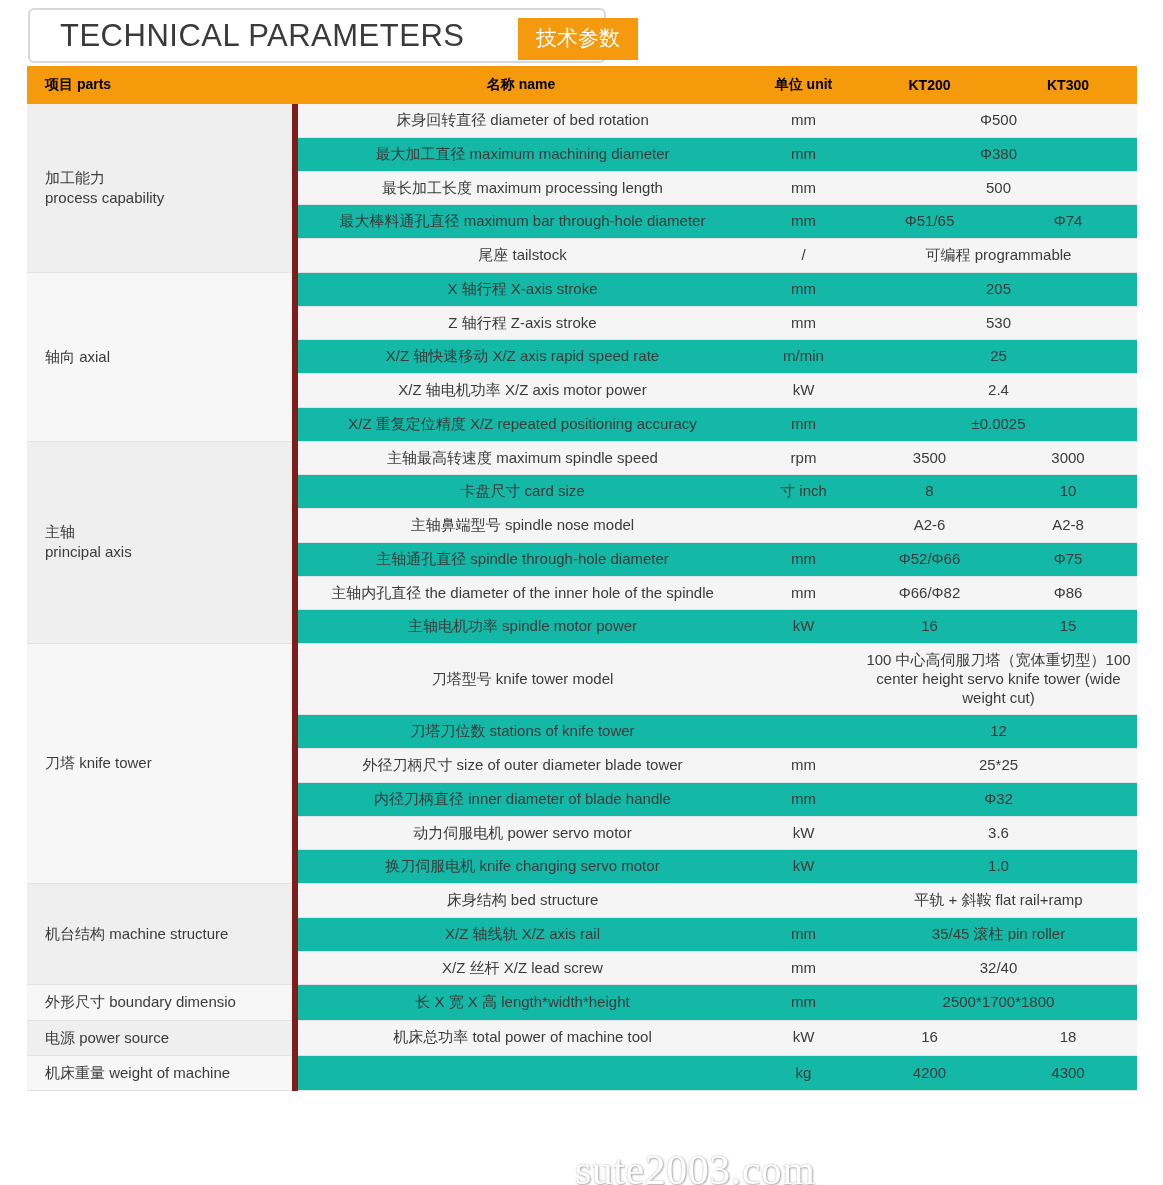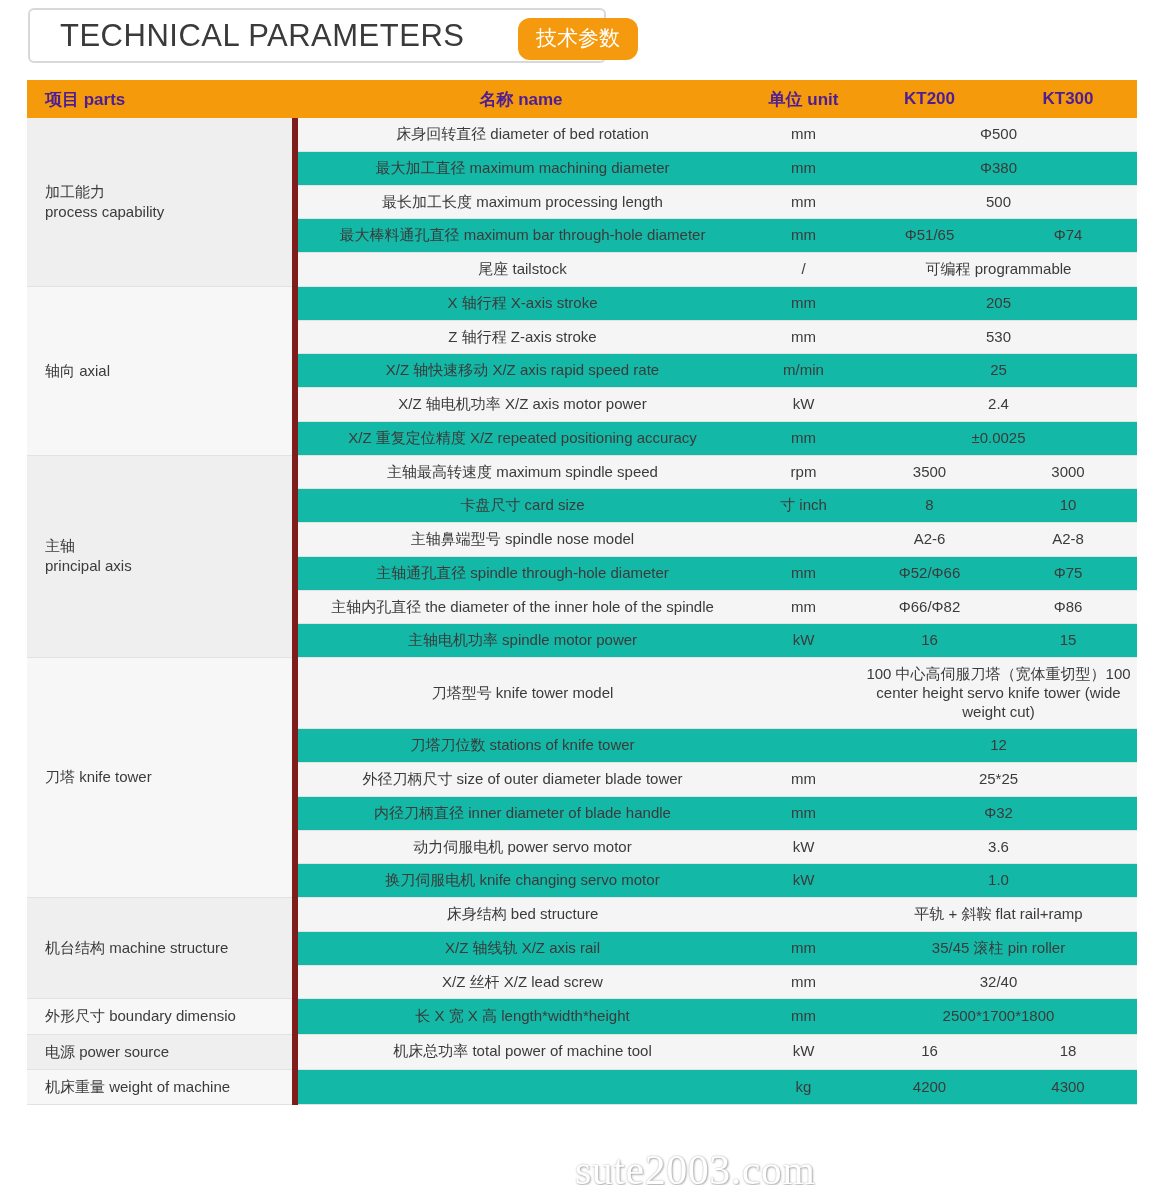--- a/index.html
+++ b/index.html
@@ -6,21 +6,21 @@
   html, body {
     margin: 0; padding: 0;
     background: #ffffff;
     font-family: "Liberation Sans", sans-serif;
   }
   body { width: 1163px; height: 1185px; position: relative; }
 
   
   .header {
     position: relative;
-    height: 80px;
+    height: 66px;
     padding-left: 30px;
   }
   .header-frame {
     position: absolute;
     left: 28px; top: 8px;
     width: 578px; height: 55px;
     border: 2px solid #d8d8d8;
     border-radius: 6px;
   }
   .header-title {
@@ -33,41 +33,41 @@
     padding: 0 10px;
     white-space: nowrap;
   }
   .header-badge {
     position: absolute;
     left: 518px; top: 18px;
     background: #f59a0e;
     color: #ffffff;
     font-size: 21px;
     padding: 6px 18px 8px 18px;
-    border-radius: 12px;
+    border-radius: 0;
     white-space: nowrap;
   }
 
   
   table.spec {
     border-collapse: collapse;
     width: 1110px;
     margin-left: 27px;
     table-layout: fixed;
   }
   table.spec col.c-parts { width: 268px; }
   table.spec col.c-name  { width: 452px; }
   table.spec col.c-unit  { width: 113px; }
   table.spec col.c-kt200 { width: 139px; }
   table.spec col.c-kt300 { width: 138px; }
 
   thead th {
     background: #f49a0b;
-    color: #4c1d95;
-    font-size: 17px;
+    color: #000000;
+    font-size: 14px;
     font-weight: bold;
     height: 38px;
     padding: 4px 6px;
     border: none;
   }
   thead th.h-parts { text-align: left; padding-left: 18px; }
 
   tbody td {
     border-bottom: 1px solid #e2e2e2;
     font-size: 15px;

